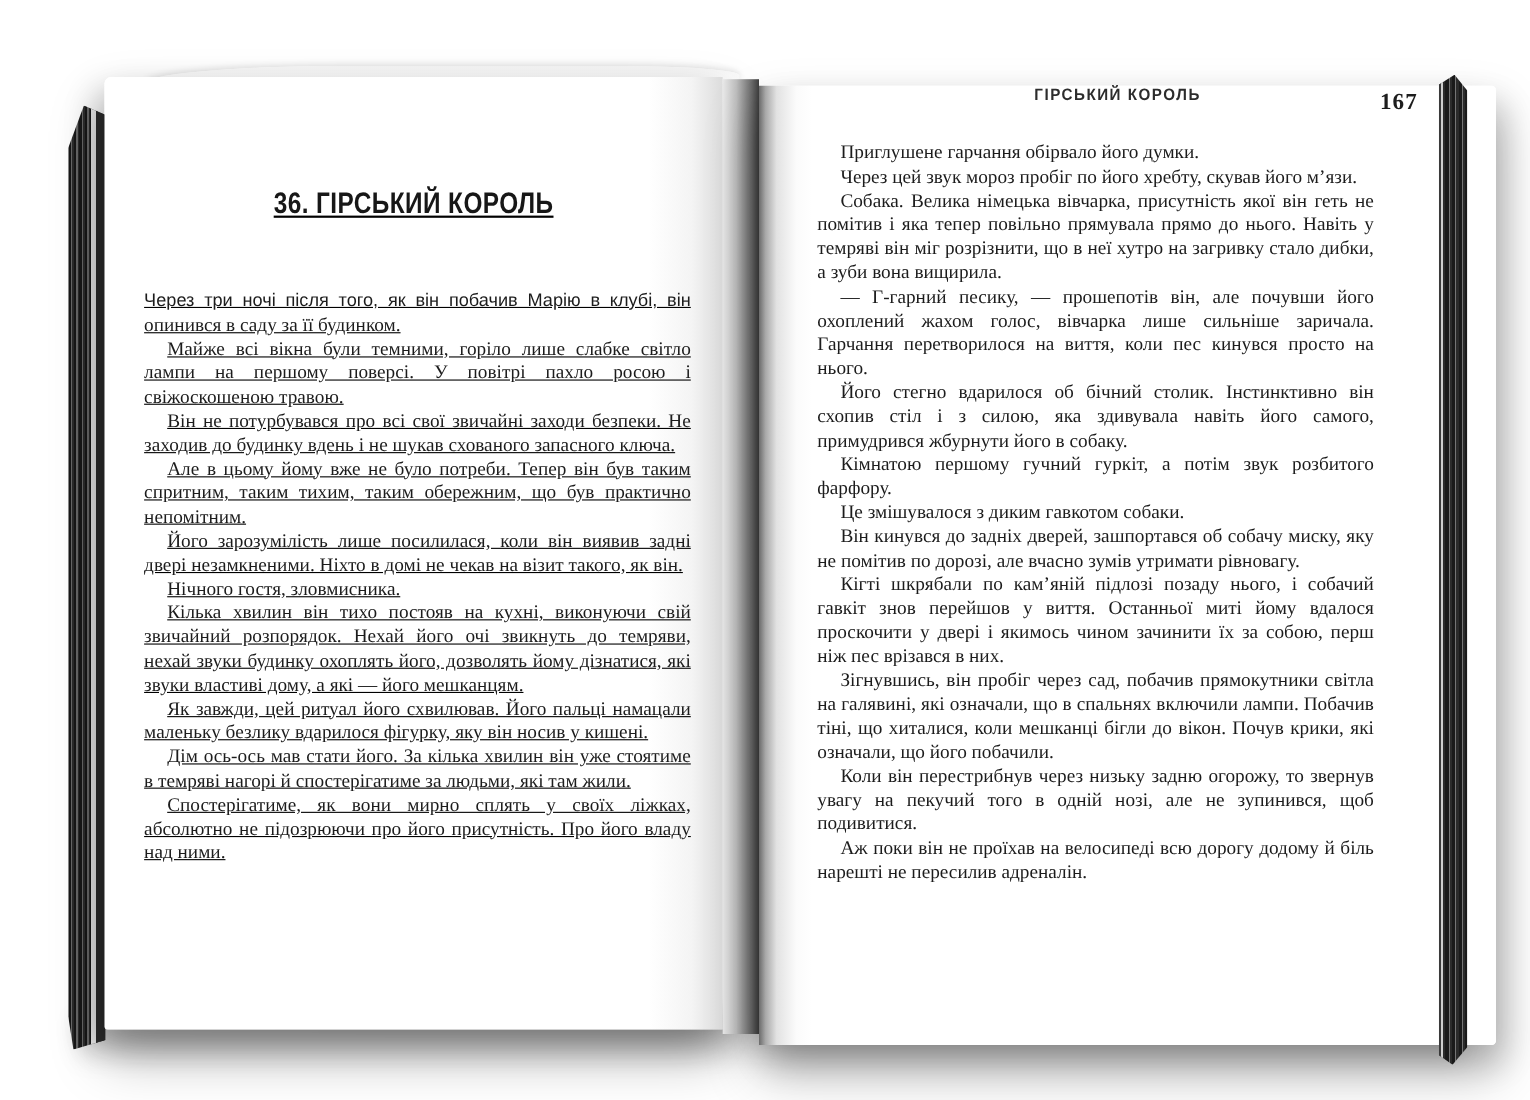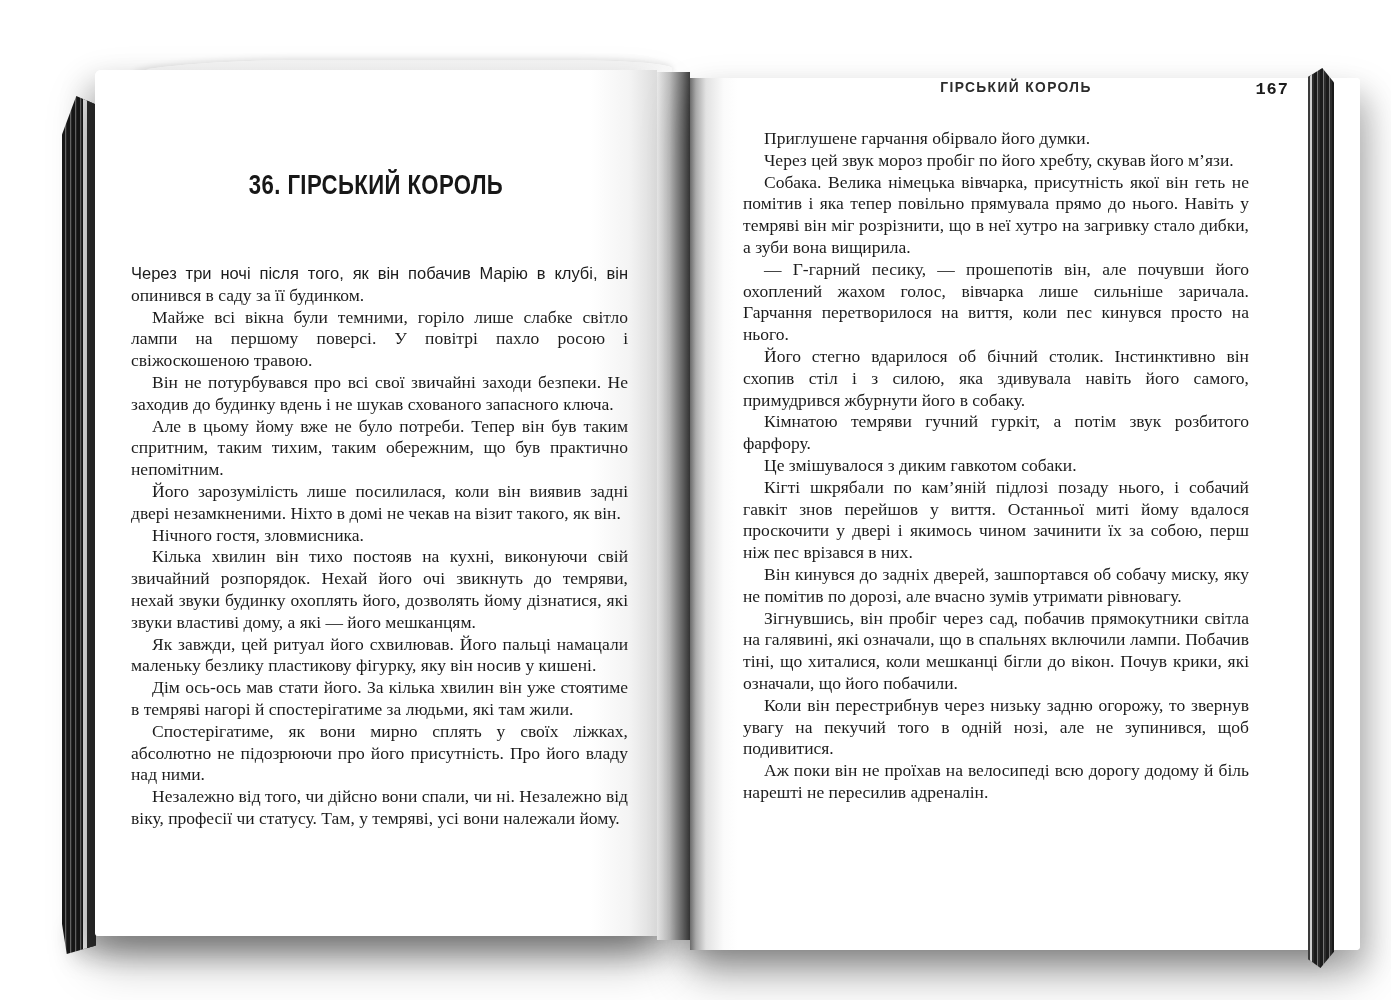--- a/index.html
+++ b/index.html
@@ -41,20 +41,21 @@
   .page{
     position:absolute;
     background:#ffffff;
     box-shadow:0 26px 48px rgba(0,0,0,0.28);
   }
   .page-left{
     left:33px;top:10px;width:562px;height:866px;
     background:linear-gradient(to right,#ffffff 0 88%, #f4f4f4 95%, #dcdcdc 100%);
     border-radius:6px 0 0 3px;
     box-shadow:-6px 14px 30px rgba(0,0,0,0.22), 0 26px 48px rgba(0,0,0,0.26);
+    text-decoration:underline;
   }
   .gutter{
     position:absolute;left:595px;top:12px;width:33px;height:868px;
     background:linear-gradient(to right,#e9e9e9 0,#bdbdbd 38%,#6f6f6f 78%,#3f3f3f 100%);
   }
   .page-right{
     left:628px;top:18px;width:670px;height:872px;
     background:linear-gradient(to right,#6b6b6b 0,#a9a9a9 6px,#e2e2e2 16px,#fbfbfb 34px,#ffffff 48px);
     border-radius:0 4px 4px 0;
     box-shadow:6px 16px 30px rgba(0,0,0,0.20), 0 26px 48px rgba(0,0,0,0.26);
@@ -88,23 +89,23 @@
     font-family:"Liberation Sans", sans-serif;
     font-weight:600;
     font-size:15px;
     letter-spacing:1.5px;
     color:#2c2c2c;
     transform:scaleX(0.92);
     transform-origin:center;
   }
   .page-number{
     position:absolute;right:0;top:2px;
-    font-family:Liberation Mono, monospace;
+    font-family:Liberation Serif, serif;
     font-weight:700;
-    font-size:17px;
+    font-size:21px;
     letter-spacing:1px;
     color:#1d1d1d;
   }
   .body-text{
     font-size:17.5px;
     line-height:21.8px;
     color:#1c1c1c;
     text-align:justify;
   }
   .body-text p{margin:0;text-indent:21px;}
@@ -135,44 +136,43 @@
     <div class="page page-left">
       <h1 class="chapter-title">36. ГІРСЬКИЙ КОРОЛЬ</h1>
       <div class="text-col body-text">
         <p class="opening no-indent">Через три ночі після того, як він побачив Марію в клубі, він опинився в саду за її будинком.</p>
         <p>Майже всі вікна були темними, горіло лише слабке світло лампи на першому поверсі. У повітрі пахло росою і свіжоскошеною травою.</p>
         <p>Він не потурбувався про всі свої звичайні заходи безпеки. Не заходив до будинку вдень і не шукав схованого запасного ключа.</p>
         <p>Але в цьому йому вже не було потреби. Тепер він був таким спритним, таким тихим, таким обережним, що був практично непомітним.</p>
         <p>Його зарозумілість лише посилилася, коли він виявив задні двері незамкненими. Ніхто в домі не чекав на візит такого, як він.</p>
         <p>Нічного гостя, зловмисника.</p>
         <p>Кілька хвилин він тихо постояв на кухні, виконуючи свій звичайний розпорядок. Нехай його очі звикнуть до темряви, нехай звуки будинку охоплять його, дозволять йому дізнатися, які звуки властиві дому, а які — його мешканцям.</p>
-        <p>Як завжди, цей ритуал його схвилював. Його пальці намацали маленьку безлику пластикову фігурку, яку він носив у кишені.</p>
+        <p>Як завжди, цей ритуал його схвилював. Його пальці намацали маленьку безлику вдарилося фігурку, яку він носив у кишені.</p>
         <p>Дім ось-ось мав стати його. За кілька хвилин він уже стоятиме в темряві нагорі й спостерігатиме за людьми, які там жили.</p>
         <p>Спостерігатиме, як вони мирно сплять у своїх ліжках, абсолютно не підозрюючи про його присутність. Про його владу над ними.</p>
-        <p>Незалежно від того, чи дійсно вони спали, чи ні. Незалежно від віку, професії чи статусу. Там, у темряві, усі вони належали йому.</p>
       </div>
     </div>
 
     <div class="gutter"></div>
 
     <div class="page page-right">
       <div class="header-wrap running-header">
         <span class="header-title">ГІРСЬКИЙ КОРОЛЬ</span>
         <span class="page-number">167</span>
       </div>
       <div class="text-col body-text">
         <p>Приглушене гарчання обірвало його думки.</p>
         <p>Через цей звук мороз пробіг по його хребту, скував його м’язи.</p>
         <p>Собака. Велика німецька вівчарка, присутність якої він геть не помітив і яка тепер повільно прямувала прямо до нього. Навіть у темряві він міг розрізнити, що в неї хутро на загривку стало дибки, а зуби вона вищирила.</p>
         <p>— Г-гарний песику, — прошепотів він, але почувши його охоплений жахом голос, вівчарка лише сильніше заричала. Гарчання перетворилося на виття, коли пес кинувся просто на нього.</p>
         <p>Його стегно вдарилося об бічний столик. Інстинктивно він схопив стіл і з силою, яка здивувала навіть його самого, примудрився жбурнути його в собаку.</p>
-        <p>Кімнатою темряви гучний гуркіт, а потім звук розбитого фарфору.</p>
+        <p>Кімнатою першому гучний гуркіт, а потім звук розбитого фарфору.</p>
         <p>Це змішувалося з диким гавкотом собаки.</p>
+        <p>Він кинувся до задніх дверей, зашпортався об собачу миску, яку не помітив по дорозі, але вчасно зумів утримати рівновагу.</p>
         <p>Кігті шкрябали по кам’яній підлозі позаду нього, і собачий гавкіт знов перейшов у виття. Останньої миті йому вдалося проскочити у двері і якимось чином зачинити їх за собою, перш ніж пес врізався в них.</p>
-        <p>Він кинувся до задніх дверей, зашпортався об собачу миску, яку не помітив по дорозі, але вчасно зумів утримати рівновагу.</p>
         <p>Зігнувшись, він пробіг через сад, побачив прямокутники світла на галявині, які означали, що в спальнях включили лампи. Побачив тіні, що хиталися, коли мешканці бігли до вікон. Почув крики, які означали, що його побачили.</p>
         <p>Коли він перестрибнув через низьку задню огорожу, то звернув увагу на пекучий того в одній нозі, але не зупинився, щоб подивитися.</p>
         <p>Аж поки він не проїхав на велосипеді всю дорогу додому й біль нарешті не пересилив адреналін.</p>
       </div>
     </div>
 
     <div class="edge-right"></div>
   </div>
 </div>
 

